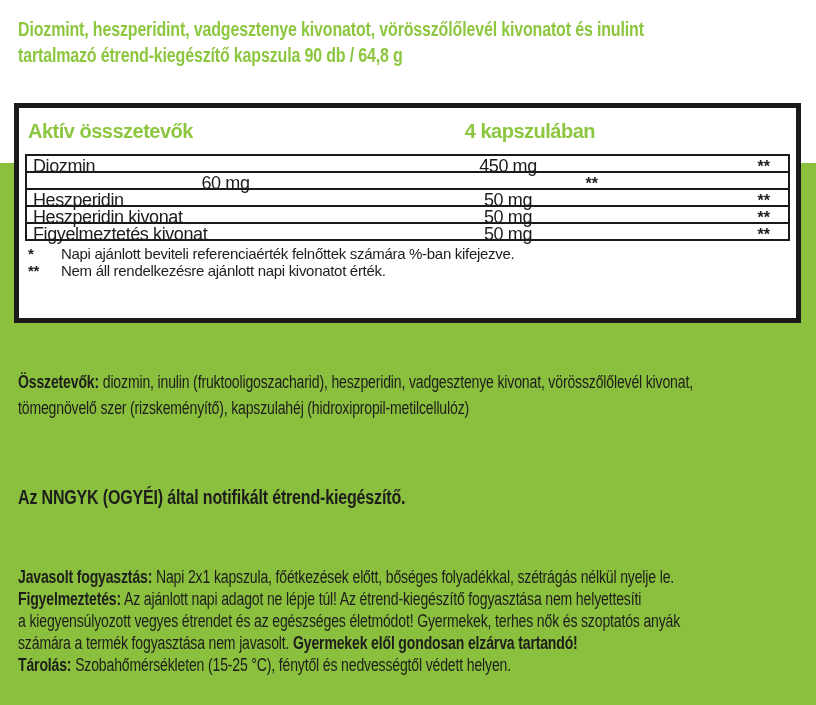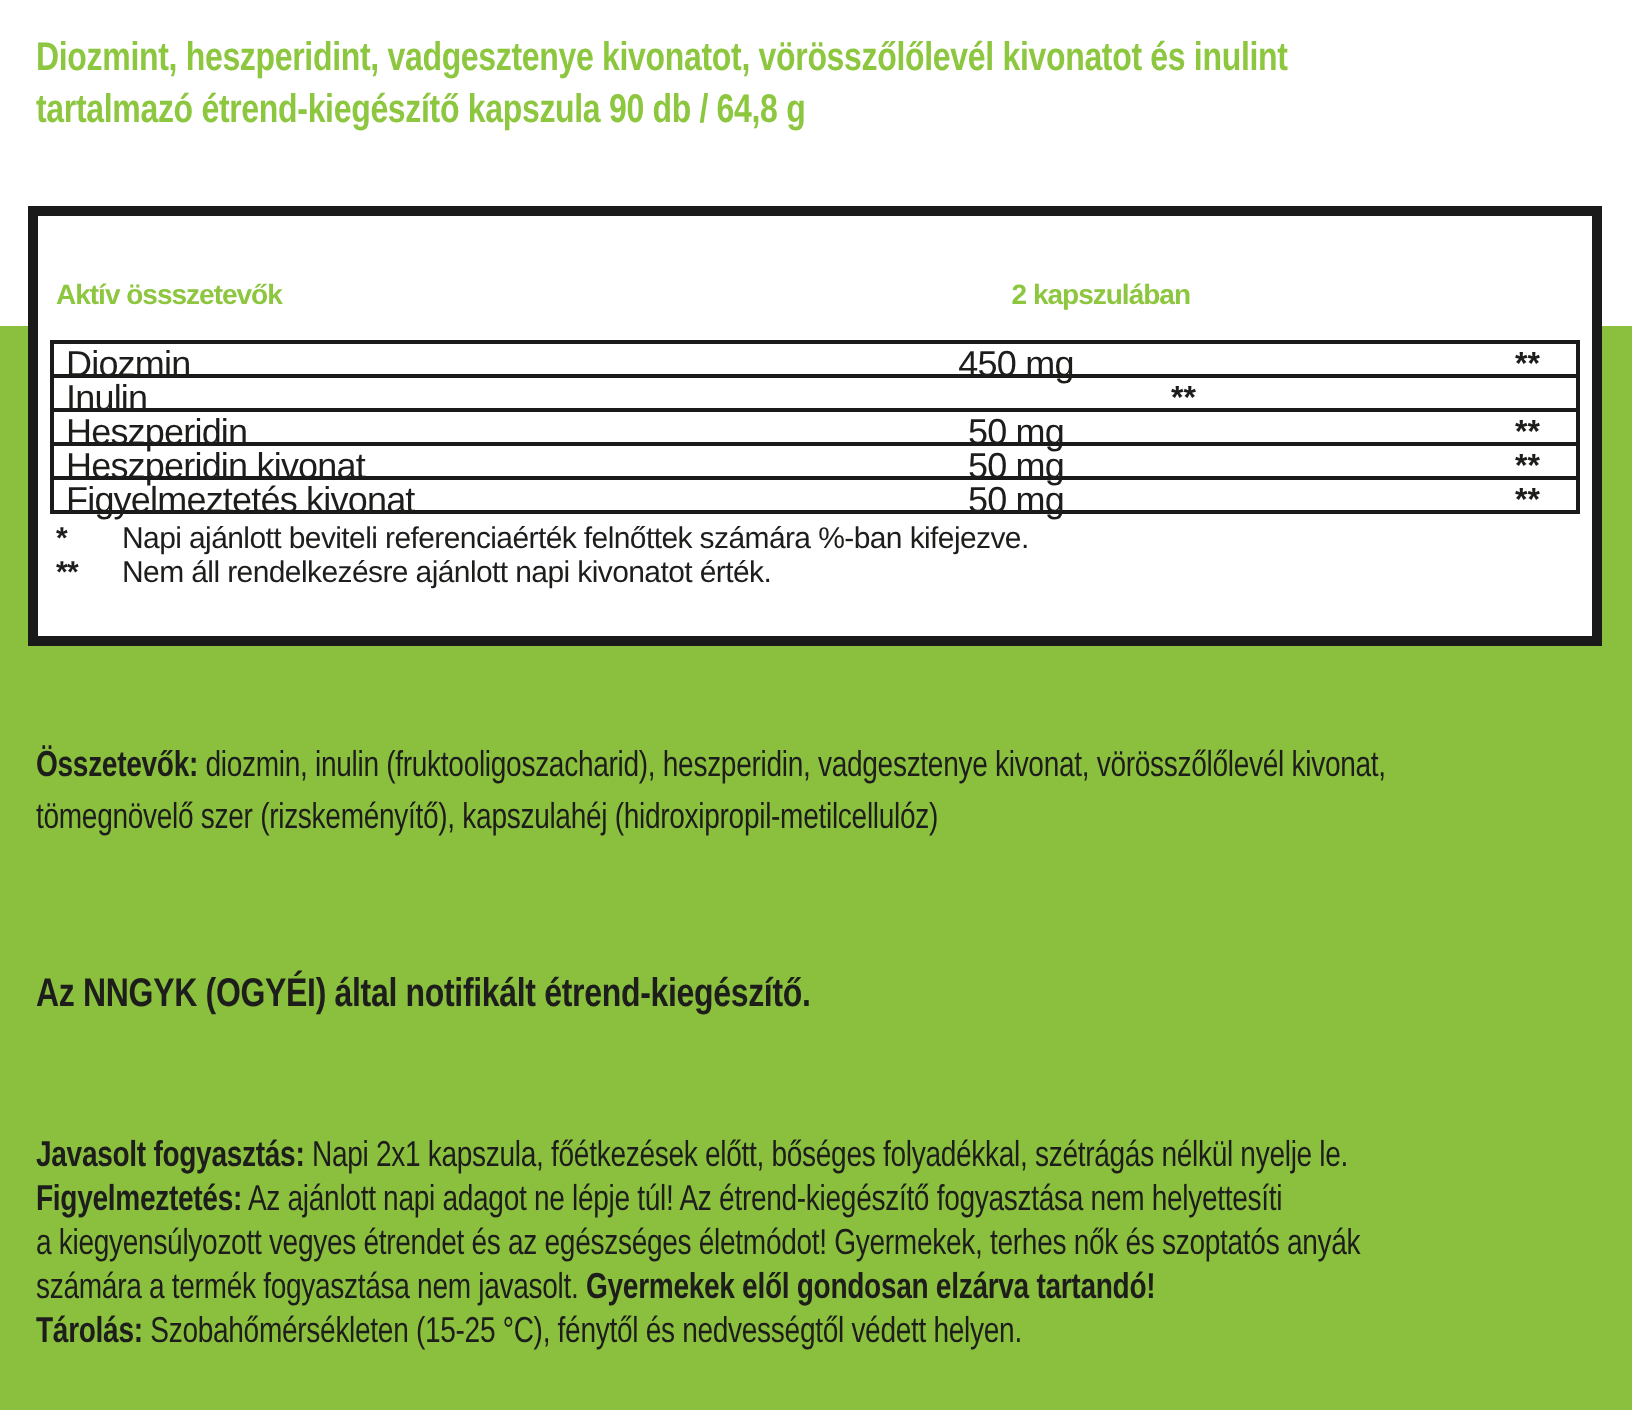--- a/index.html
+++ b/index.html
@@ -22,22 +22,22 @@
     color:var(--green-text,#8dc63f); letter-spacing:-0.2px;
   }
 
   
   .table-box {
     position:absolute; left:14px; top:103px; width:787px; height:220px;
     background:#ffffff; border:5px solid #1a1a1a; box-sizing:border-box;
   }
   .t-header {
     display:grid; grid-template-columns:1fr 180px 175px; align-items:center;
-    height:46px; padding:16px 26px 0 9px;
-    font-size:14px; font-weight:bold; color:var(--green-text,#8dc63f);
+    height:46px; padding:0 26px 0 9px;
+    font-size:20px; font-weight:bold; color:var(--green-text,#8dc63f);
     letter-spacing:-0.5px;
   }
   .t-header .c2, .t-header .c3 { text-align:right; }
   .rows-box { margin:0 6px; border:2px solid #1a1a1a; }
   .t-row {
     display:grid; grid-template-columns:1fr 180px 172px; align-items:center;
     height:15px; padding:0 18px 0 6px; font-size:18px; letter-spacing:-0.4px;
   }
   .t-row + .t-row { border-top:2px solid #1a1a1a; }
   .t-row .amount { text-align:center; }
@@ -72,31 +72,31 @@
   <div class="green-bg"></div>
 
   <div class="title cond2">
     <div>Diozmint, heszperidint, vadgesztenye kivonatot, vörösszőlőlevél kivonatot és inulint</div>
     <div>tartalmazó étrend-kiegészítő kapszula 90 db / 64,8 g</div>
   </div>
 
   <div class="table-box">
     <div class="t-header">
       <div class="c1">Aktív össszetevők</div>
-      <div class="c2">2 kapszulában</div>
+      <div class="c2">4 kapszulában</div>
     </div>
 
     <div class="rows-box">
       <div class="t-row">
         <div class="name">Diozmin</div>
         <div class="amount">450 mg</div>
         <div class="nrv">**</div>
       </div>
       <div class="t-row">
-        <div class="name">Inulin</div>
+        <div class="amount">60 mg</div>
         <div class="nrv">**</div>
       </div>
       <div class="t-row">
         <div class="name">Heszperidin</div>
         <div class="amount">50 mg</div>
         <div class="nrv">**</div>
       </div>
       <div class="t-row">
         <div class="name">Heszperidin kivonat</div>
         <div class="amount">50 mg</div>

